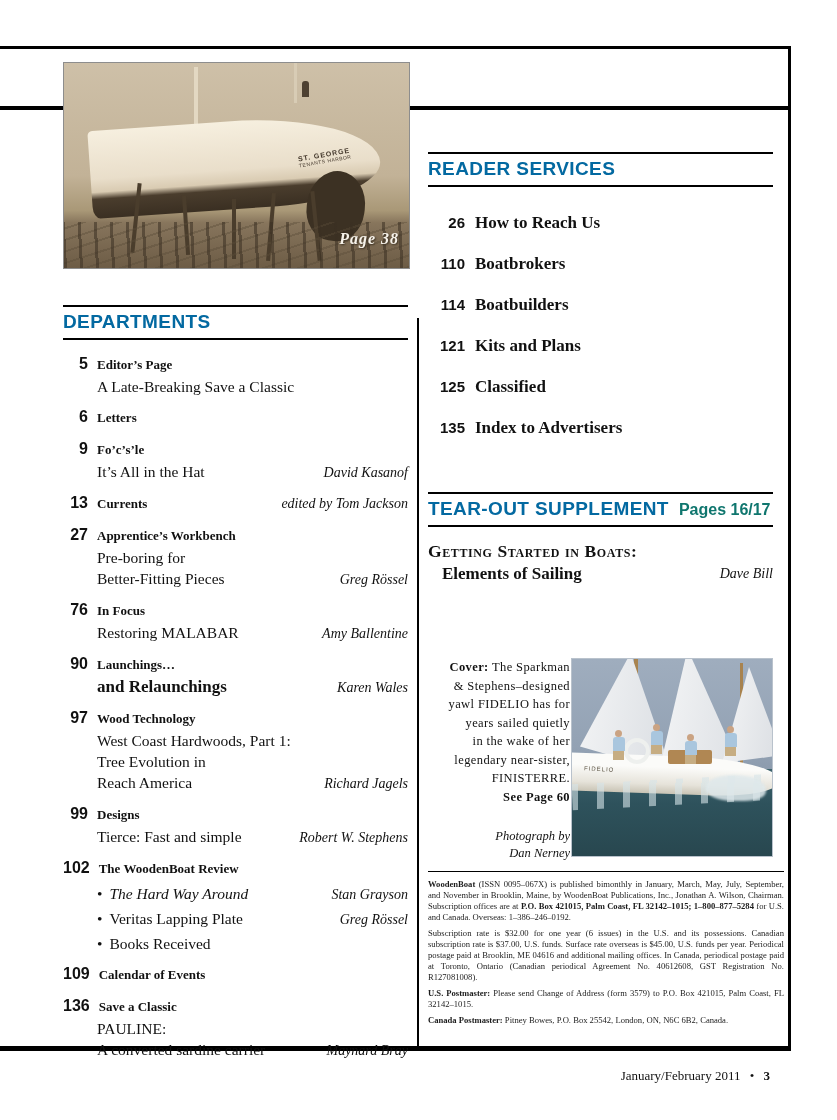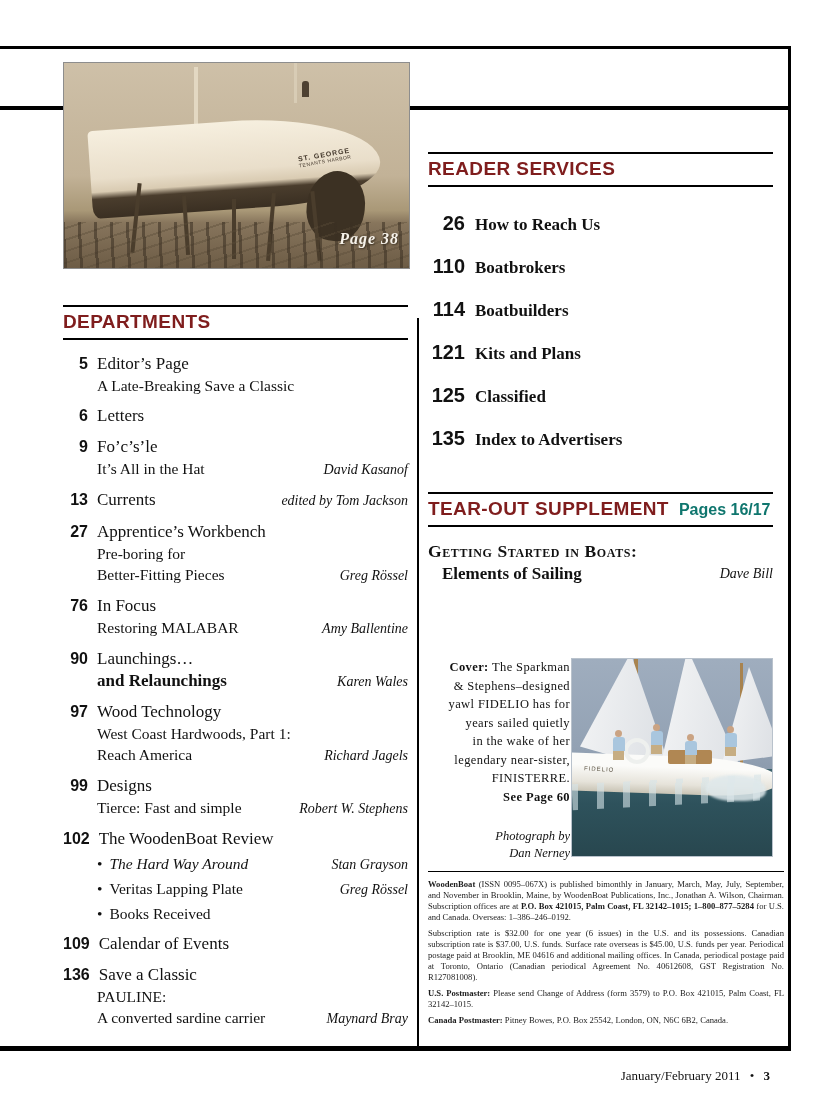--- a/index.html
+++ b/index.html
@@ -5,41 +5,41 @@
   html,body{margin:0;padding:0;}
   body{width:837px;height:1120px;position:relative;background:#ffffff;
        font-family:"Liberation Serif",serif;color:#111;overflow:hidden;}
   .abs{position:absolute;}
   
   .rule{background:#000;position:absolute;}
   
   .section-bar{border-top:2px solid #000;border-bottom:2px solid #000;
                padding:4px 0 5px;display:flex;align-items:baseline;gap:10px;}
   .section-heading{font-family:"Liberation Sans",sans-serif;font-weight:bold;
-                   font-size:19px;letter-spacing:.4px;color:#7f1d1d;}
+                   font-size:19px;letter-spacing:.4px;color:#0369a1;}
   .pages-label{font-family:"Liberation Sans",sans-serif;font-weight:bold;
                font-size:16px;color:#0f766e;}
   
   .toc{width:345px;}
   .entry{margin-bottom:9px;}
   .row{display:flex;align-items:baseline;line-height:22px;}
   .num{flex:0 0 25px;text-align:right;margin-right:9px;
        font-family:"Liberation Sans",sans-serif;font-weight:bold;font-size:16px;}
-  .title{font-weight:normal;font-size:17px;flex:1;}
+  .title{font-weight:bold;font-size:13px;flex:1;}
   .author{font-style:italic;font-size:14px;white-space:nowrap;}
   .sub{display:flex;align-items:baseline;margin-left:34px;line-height:21px;font-size:15.5px;}
   .sub .subtext{flex:1;}
   .sub .title-cont{font-weight:bold;font-size:17px;flex:1;}
   .sub.bullet{margin-top:3px;}
   .bullet-glyph{margin-right:7px;}
   .italic{font-style:italic;}
   
   .rs-row{display:flex;align-items:baseline;margin-bottom:19px;line-height:22px;}
   .rs-num{flex:0 0 37px;text-align:right;margin-right:10px;
-          font-family:"Liberation Sans",sans-serif;font-weight:bold;font-size:20px;}
+          font-family:"Liberation Sans",sans-serif;font-weight:bold;font-size:15px;}
   .rs-title{font-weight:bold;font-size:17px;}
   
   .supp-title{font-weight:bold;font-size:17.5px;font-variant:small-caps;
               letter-spacing:.6px;line-height:22px;}
   .supp-sub-row{display:flex;align-items:flex-end;margin-left:14px;line-height:23px;}
   .supp-sub{font-weight:bold;font-size:17px;flex:1;}
   
   .cover-text{width:142px;text-align:right;font-size:12.5px;line-height:18.5px;
               letter-spacing:.4px;}
   .cover-text .b{font-weight:bold;}
@@ -212,20 +212,23 @@
 
     <div class="entry">
       <div class="row">
         <span class="num">97</span>
         <span class="title">Wood Technology</span>
       </div>
       <div class="sub">
           <span class="subtext">West Coast Hardwoods, Part 1:</span>
         </div>
       <div class="sub">
+          <span class="subtext">Tree Evolution in</span>
+        </div>
+      <div class="sub">
         <span class="subtext">Reach America</span>
         <span class="author">Richard Jagels</span>
       </div>
     </div>
 
     <div class="entry">
       <div class="row">
         <span class="num">99</span>
         <span class="title">Designs</span>
       </div>

